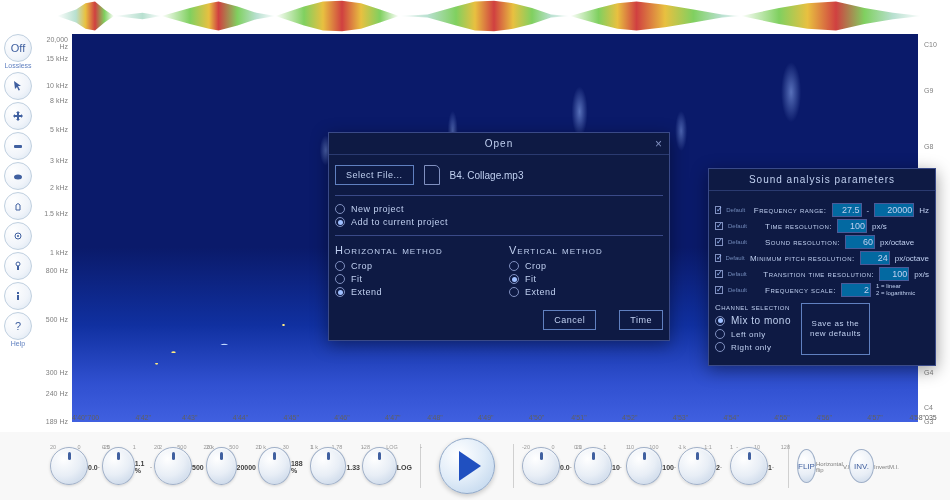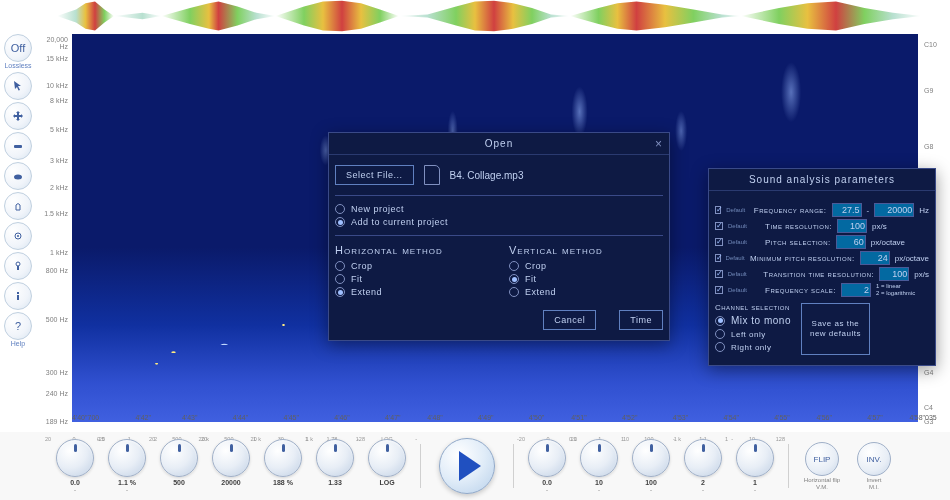--- a/index.html
+++ b/index.html
@@ -70,21 +70,21 @@
     position: absolute; left: 72px; right: 32px; top: 414px; height: 10px;
     font-size: 7px; color: #606060;
   }
   .x-axis .tick { position: absolute; }
 
   
   .bottom-panel {
     position: absolute; left: 0; right: 0; bottom: 0; height: 68px;
     background: #f8f8f8; display: flex; align-items: center; padding: 4px 40px 4px 50px; gap: 2px;
   }
-  .knob-block { display: flex; flex-direction: column; align-items: center; font-size: 7px; color: #404040; width: 50px; position: relative; }
+  .knob-block { display: flex; flex-direction: row; align-items: center; font-size: 7px; color: #404040; width: 50px; position: relative; }
   .knob {
     width: 38px; height: 38px; border-radius: 50%;
     background: radial-gradient(circle at 35% 30%, #fff, #e8eef6 50%, #c8d6e8 90%, #98aac0);
     border: 1px solid #a0b0c8;
     position: relative;
     box-shadow: 0 1px 3px rgba(0,0,0,0.15), inset 0 1px 2px rgba(255,255,255,0.7);
     cursor: pointer;
   }
   .knob::after {
     content: ''; position: absolute; top: 4px; left: 50%; width: 3px; height: 8px;
@@ -506,21 +506,21 @@
     <div class="param-row">
       <span class="cb checked"></span>
       <span class="def">Default</span>
       <span class="plabel">Time resolution:</span>
       <input value="100" style="">
       <span>px/s</span>
     </div>
     <div class="param-row">
       <span class="cb checked"></span>
       <span class="def">Default</span>
-      <span class="plabel">Pitch selection:</span>
+      <span class="plabel">Sound resolution:</span>
       <input value="60" style="">
       <span>px/octave</span>
     </div>
     <div class="param-row">
       <span class="cb checked"></span>
       <span class="def">Default</span>
       <span class="plabel">Minimum pitch resolution:</span>
       <input value="24" style="">
       <span>px/octave</span>
     </div>

